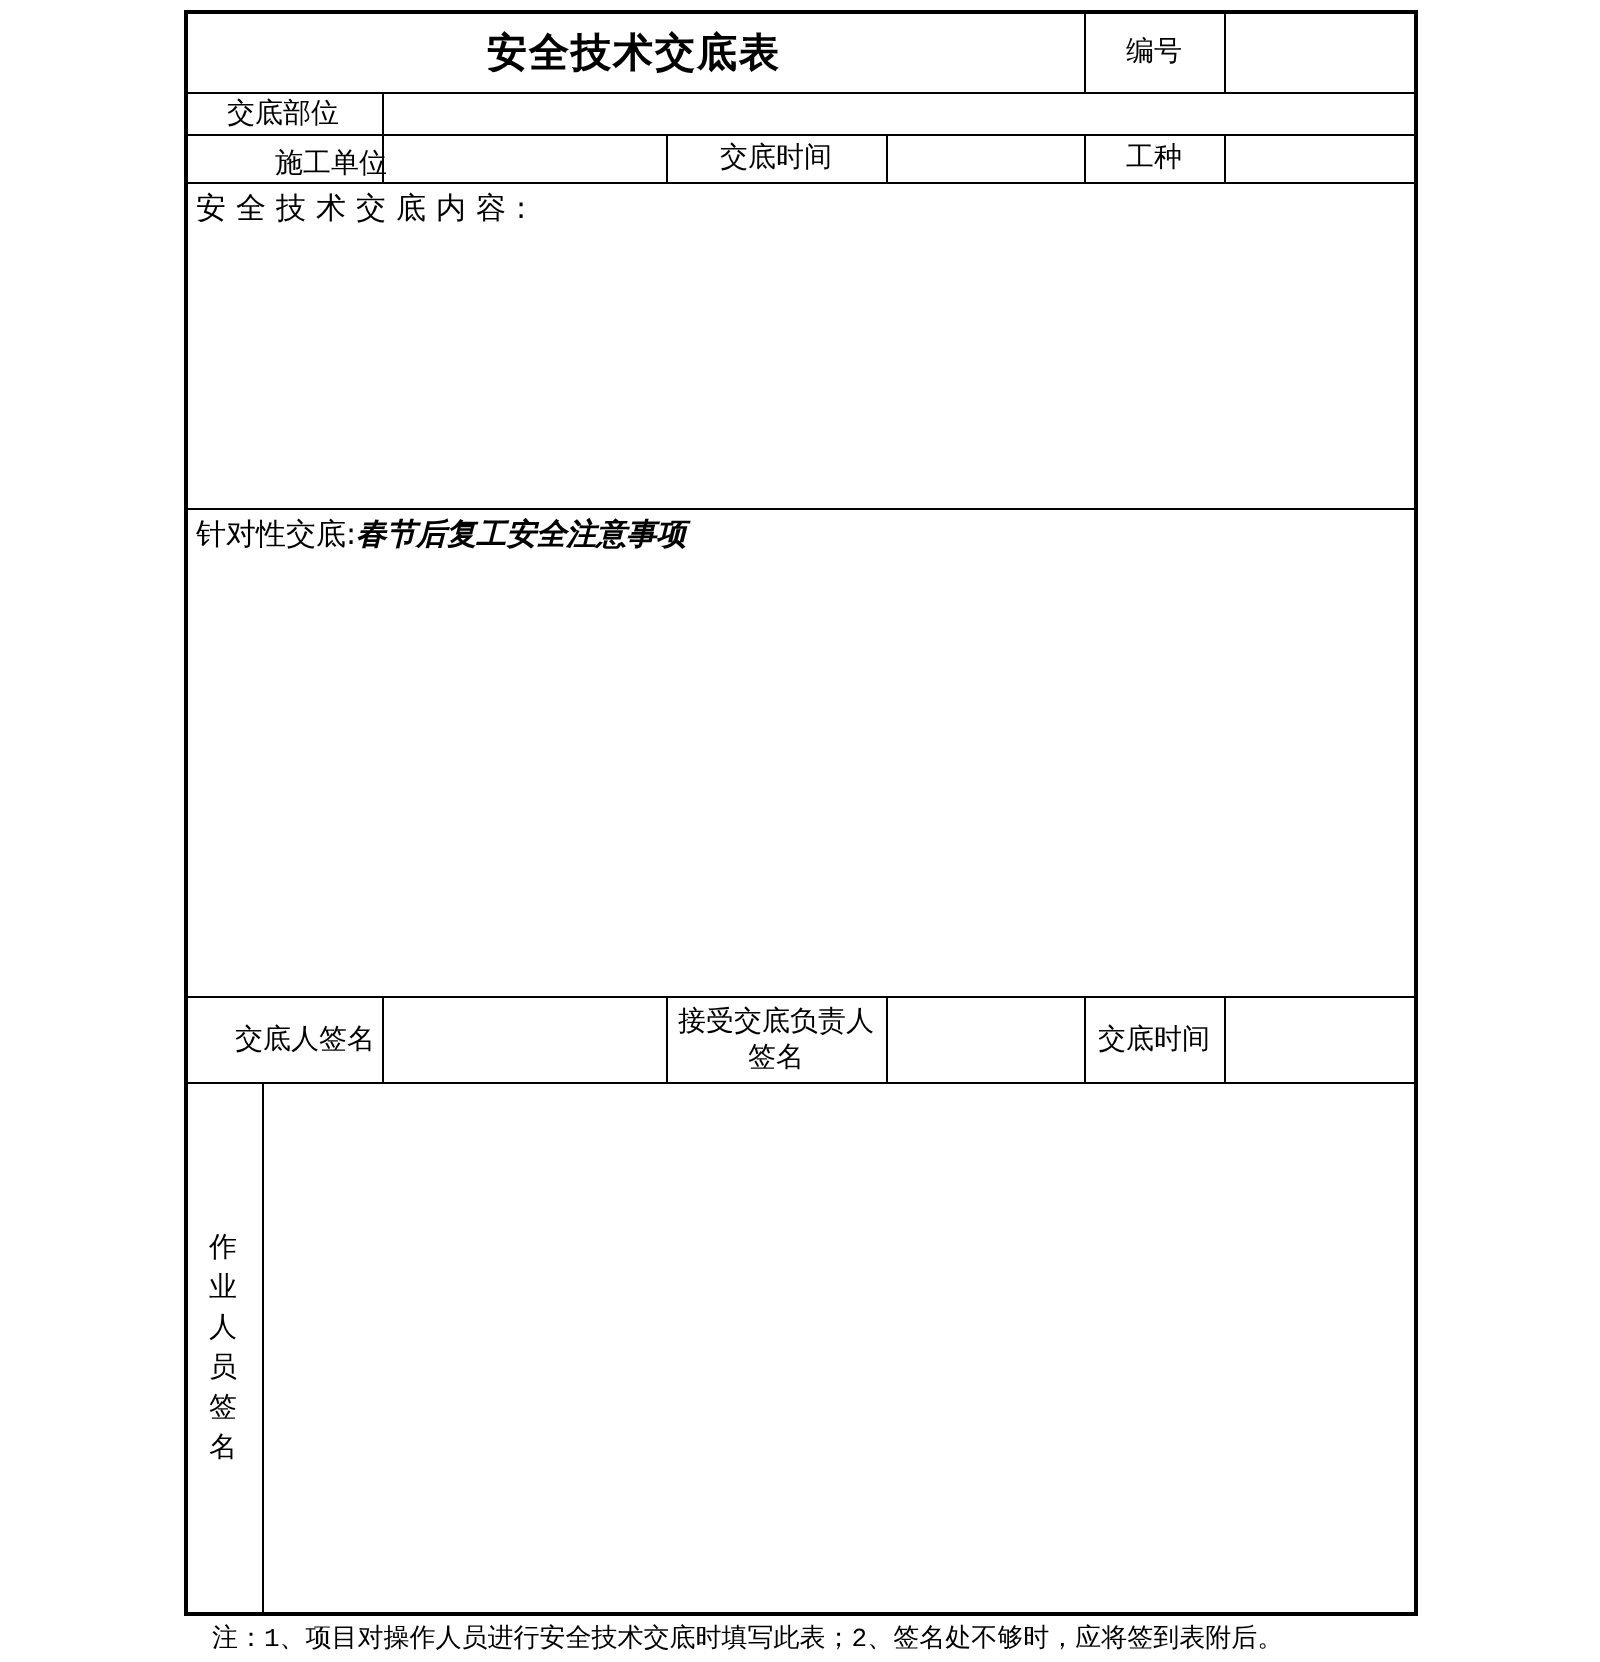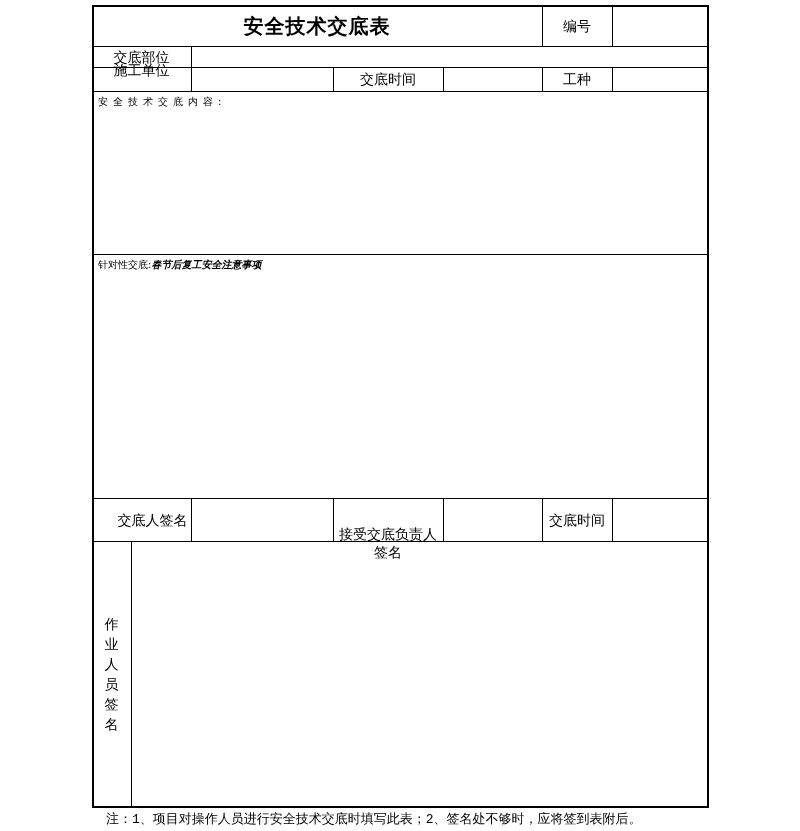--- a/index.html
+++ b/index.html
@@ -5,21 +5,21 @@
   html, body { margin: 0; padding: 0; background: #ffffff; }
   body { width: 800px; height: 831px; position: relative; overflow: hidden;
          font-family: "DejaVu Sans", "Liberation Sans", sans-serif; color: #000; }
   .frame { position: absolute; left: 92px; top: 5px; width: 617px; height: 803px;
            border: 2px solid #000; box-sizing: border-box; }
   .hl { position: absolute; height: 0; border-top: 1.5px solid #000; }
   .vl { position: absolute; width: 0; border-left: 1.5px solid #000; }
   .cell { position: absolute; display: flex; align-items: center; justify-content: center;
           font-size: 14px; text-align: left; line-height: 18px; }
   .title { font-size: 20px; font-weight: bold; letter-spacing: 1px; }
-  .section-label { position: absolute; font-size: 10px; text-align: center; }
+  .section-label { position: absolute; font-size: 15px; text-align: center; }
   .spaced { letter-spacing: 5px; }
   .bold { font-weight: bold; font-style: italic; }
   .vertical { position: absolute; display: flex; flex-direction: column; align-items: center;
               font-size: 14px; line-height: 20px; }
   .note { position: absolute; left: 106px; top: 810px; font-size: 13px; white-space: nowrap; font-family: Liberation Mono, monospace; }
   .fill { position: absolute; }
 </style>
 </head>
 <body>
 
@@ -51,38 +51,38 @@
 
 <div class="vl" style="left:131px; top:541px; height:267px;"></div>
 
 <div class="cell title" style="left:92px; top:5px; width:450px; height:41px;">安全技术交底表</div>
 <div class="cell" style="left:542px; top:5px; width:70px; height:41px;">编号</div>
 <div class="cell fill" style="left:612px; top:5px; width:97px; height:41px;"></div>
 
 <div class="cell" style="left:92px; top:46px; width:99px; height:21px;">交底部位</div>
 <div class="cell fill" style="left:191px; top:46px; width:518px; height:21px;"></div>
 
-<div class="cell" style="left:92px; top:58px; width:99px; height:24px;">施工单位</div>
+<div class="cell" style="left:92px; top:70px; width:99px; height:24px;padding-left:24px;">施工单位</div>
 <div class="cell fill" style="left:191px; top:67px; width:142px; height:24px;"></div>
 <div class="cell" style="left:333px; top:67px; width:110px; height:24px;">交底时间</div>
 <div class="cell fill" style="left:443px; top:67px; width:99px; height:24px;"></div>
 <div class="cell" style="left:542px; top:67px; width:70px; height:24px;">工种</div>
 <div class="cell fill" style="left:612px; top:67px; width:97px; height:24px;"></div>
 
 <div class="section-label spaced" style="left:98px; top:95px;">安全技术交底内容:</div>
 <div class="fill" style="left:94px; top:115px; width:613px; height:137px;"></div>
 
 <div class="section-label" style="left:98px; top:258px;">
   <span>针对性交底:</span><span class="bold">春节后复工安全注意事项</span>
 </div>
 <div class="fill" style="left:94px; top:278px; width:613px; height:218px;"></div>
 
 <div class="cell" style="left:92px; top:498px; width:99px; height:43px;margin-left:11px;">交底人签名</div>
 <div class="cell fill" style="left:191px; top:498px; width:142px; height:43px;"></div>
-<div class="cell" style="left:333px; top:498px; width:110px; height:43px; flex-direction:column;margin-top:23px;">
+<div class="cell" style="left:333px; top:498px; width:110px; height:43px; flex-direction:column;">
   <span>接受交底负责人</span>
   <span>签名</span>
 </div>
 <div class="cell fill" style="left:443px; top:498px; width:99px; height:43px;"></div>
 <div class="cell" style="left:542px; top:498px; width:70px; height:43px;">交底时间</div>
 <div class="cell fill" style="left:612px; top:498px; width:97px; height:43px;"></div>
 
 <div class="vertical" style="left:92px; top:614px; width:39px;">
   <span>作</span>
   <span>业</span>

